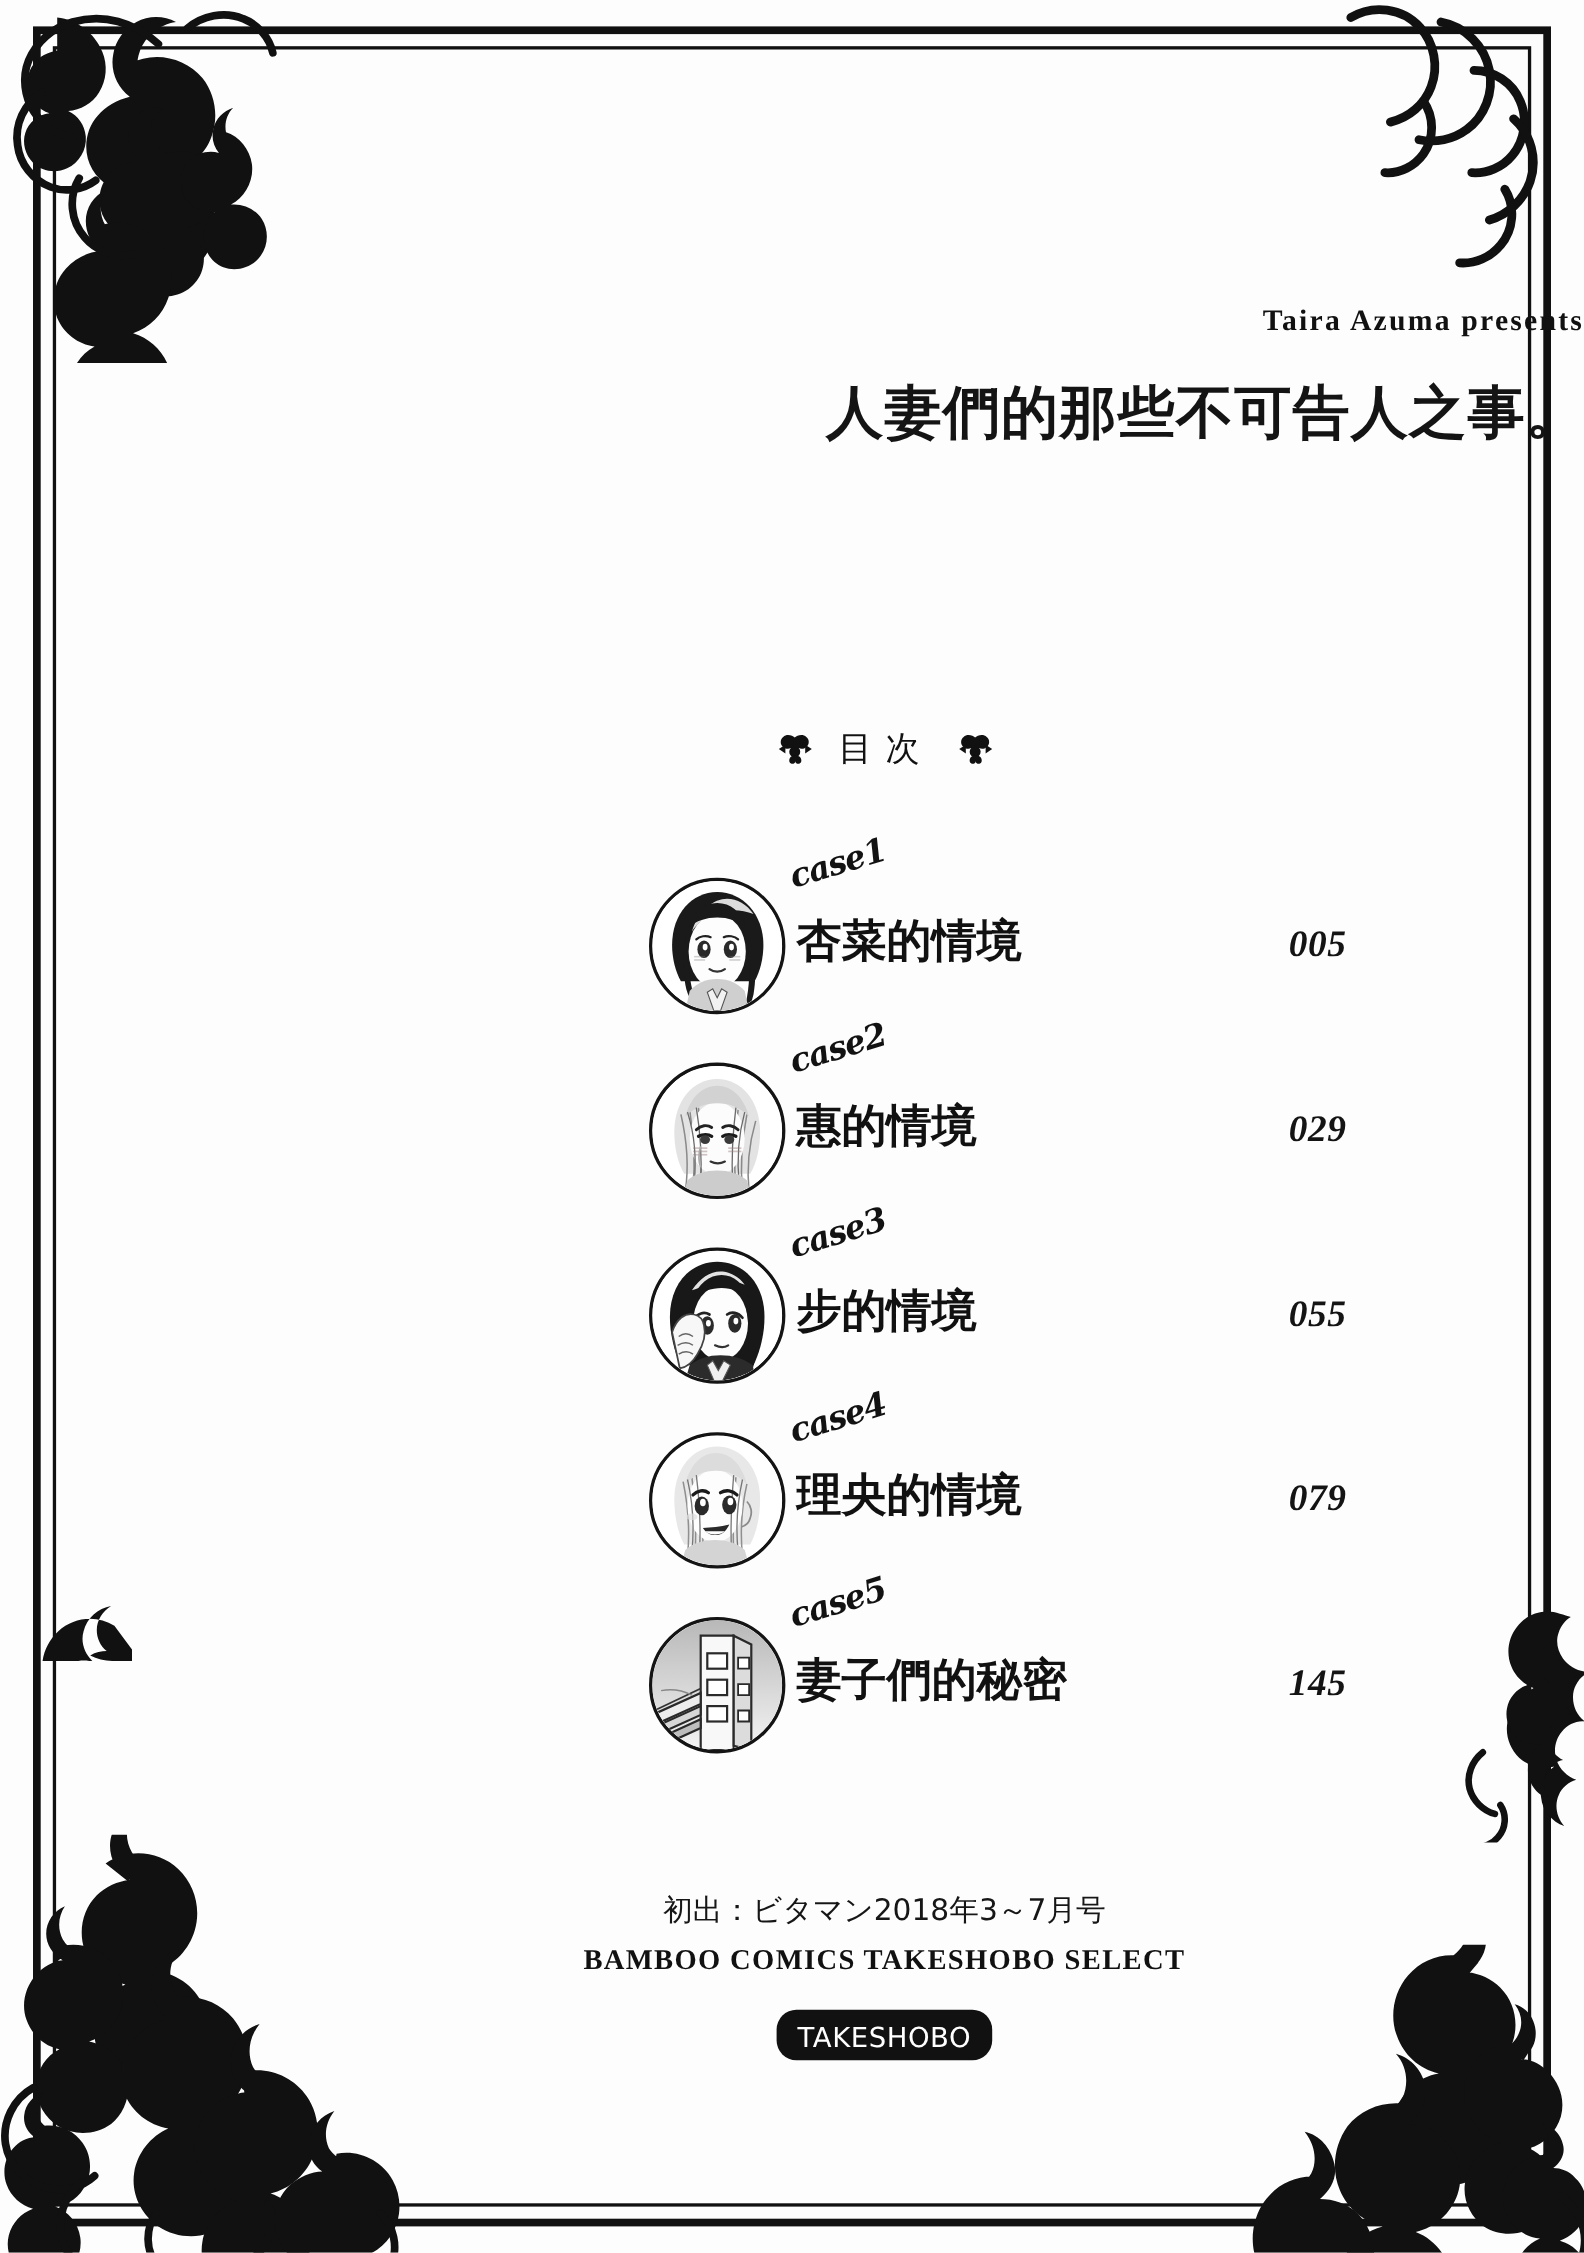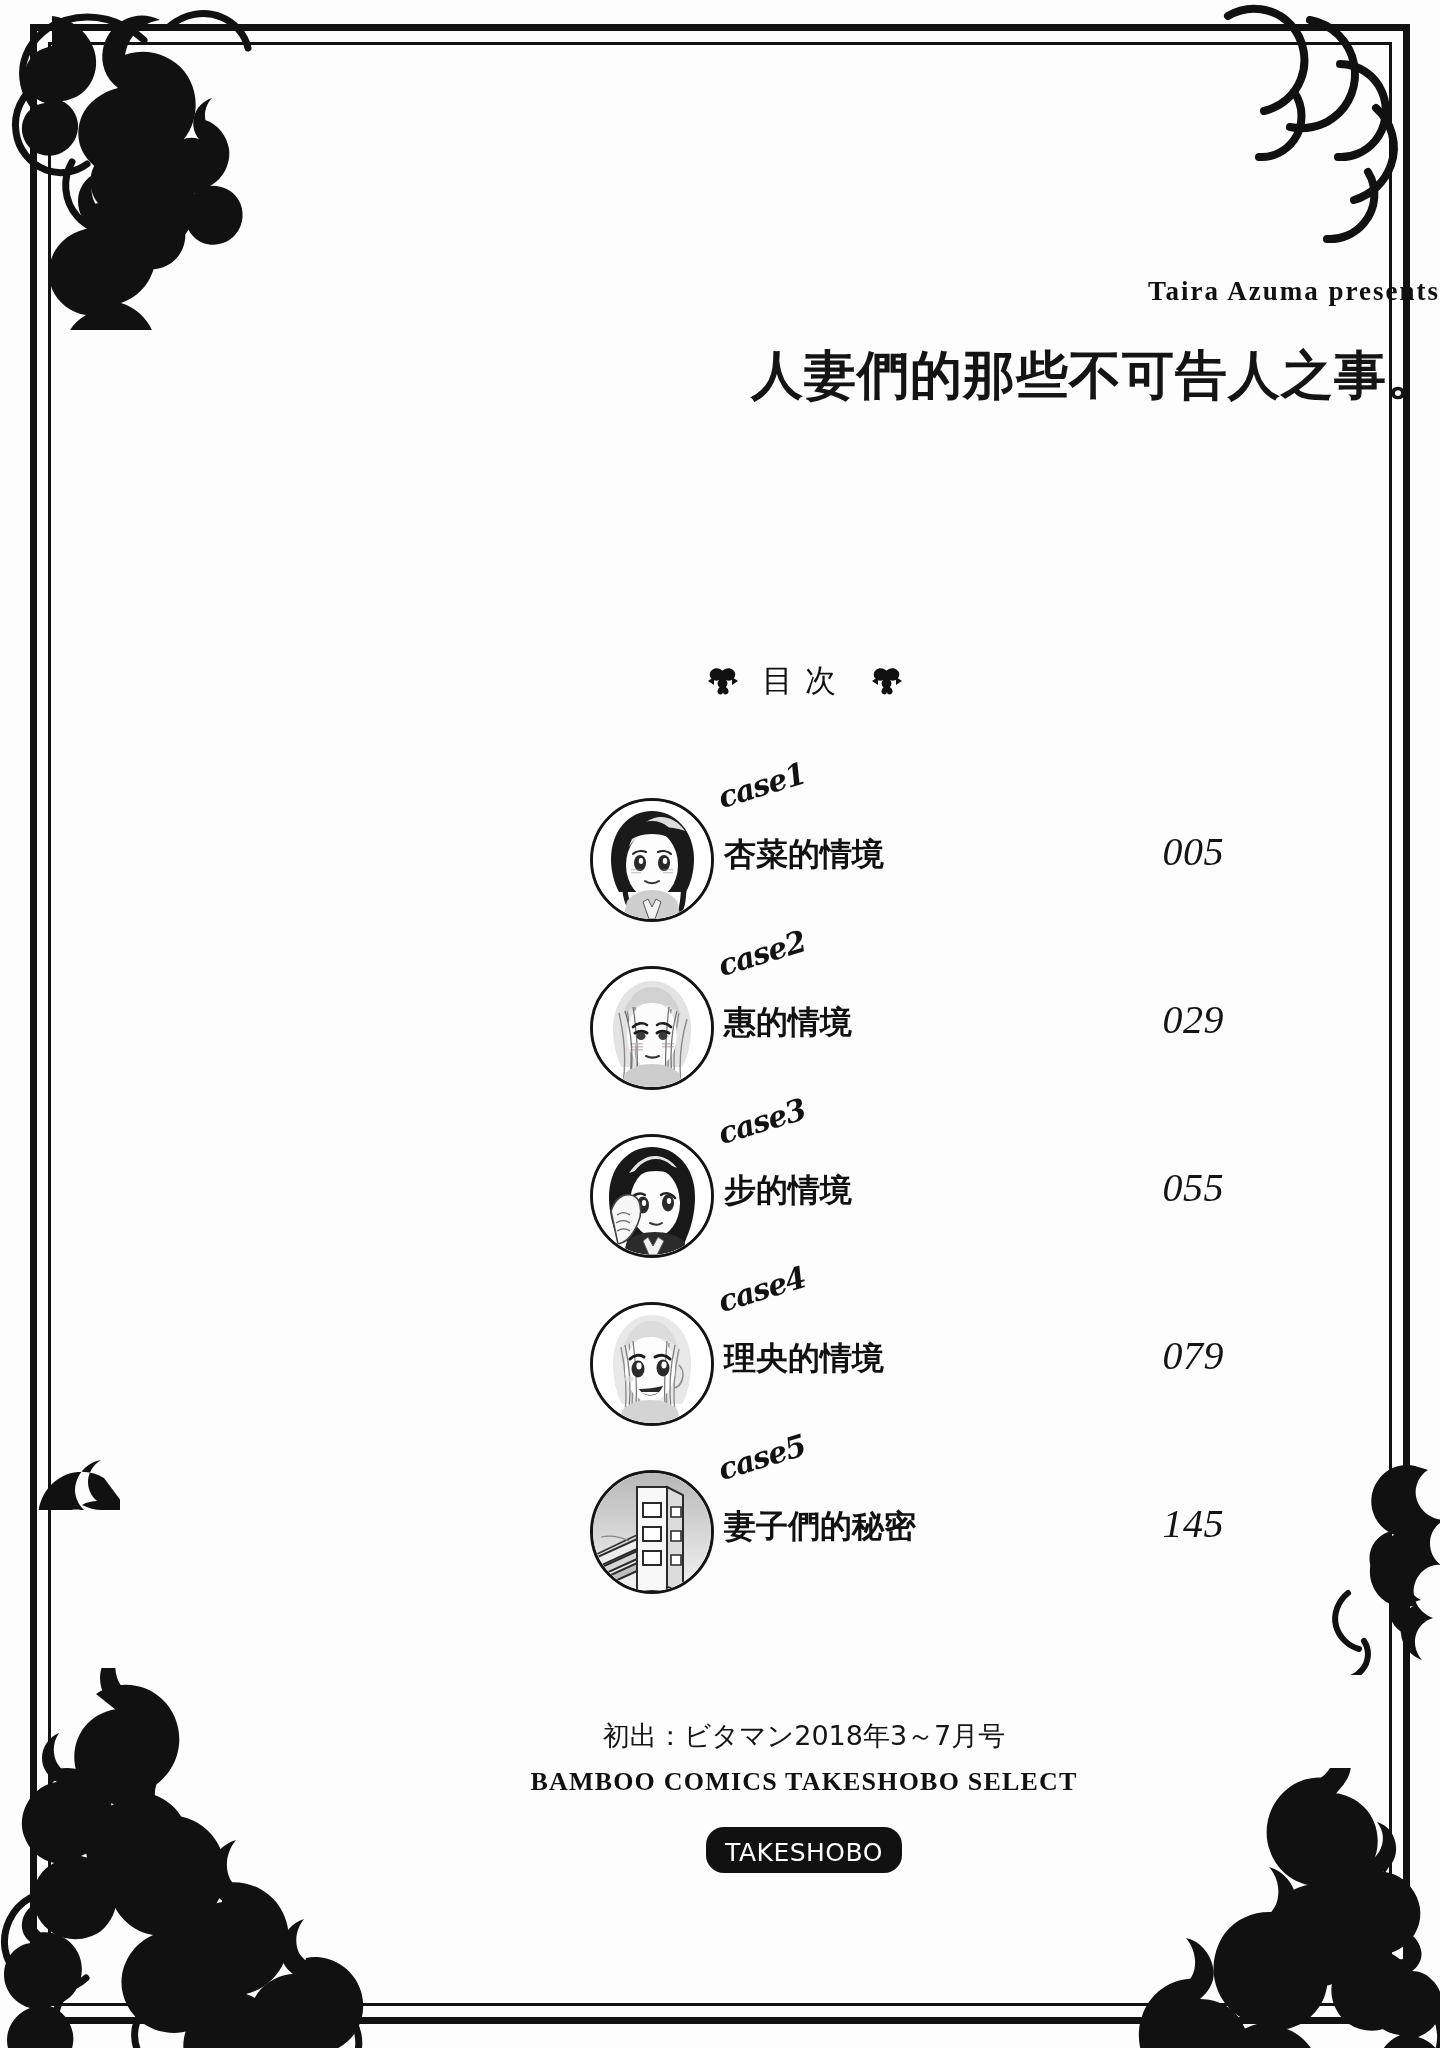--- a/index.html
+++ b/index.html
@@ -160,21 +160,21 @@
     position: absolute;
     left: 10px;
     top: 48px;
     right: -14px;
     display: flex;
     align-items: baseline;
   }
   .entry-title {
     font-family: "DejaVu Serif", "Liberation Serif", serif;
     font-weight: bold;
-    font-size: 32px;
+    font-size: 41px;
     letter-spacing: 0px;
     color: #111111;
     white-space: nowrap;
   }
   .leader {
     flex: 1 1 auto;
     position: relative;
     height: 1em;
     margin: 0 10px;
     overflow: hidden;
@@ -188,22 +188,22 @@
     font-family: "Liberation Serif", serif;
     font-size: 26px;
     letter-spacing: 9px;
     color: #2a2a2a;
     white-space: nowrap;
     overflow: hidden;
   }
   .entry-page {
     font-family: "Liberation Serif", serif;
     font-style: italic;
-    font-size: 40px;
-    font-weight: 400;
+    font-size: 34px;
+    font-weight: 700;
     color: #141414;
     white-space: nowrap;
     letter-spacing: 0.5px;
   }
 
   
   .footer {
     position: absolute;
     left: 0;
     right: 0;

